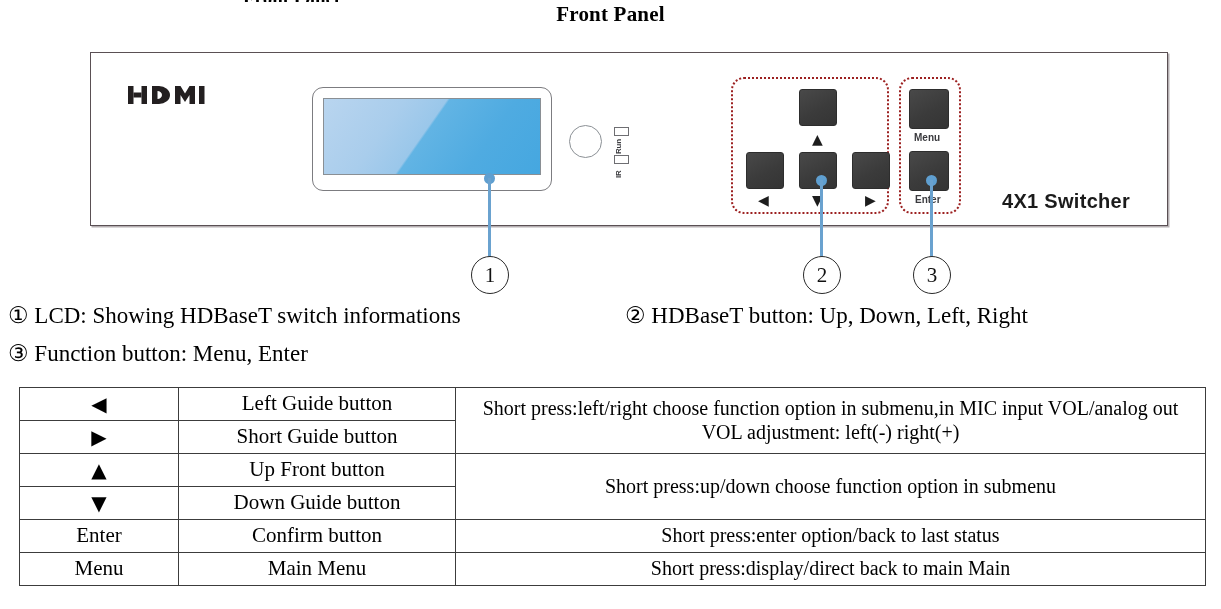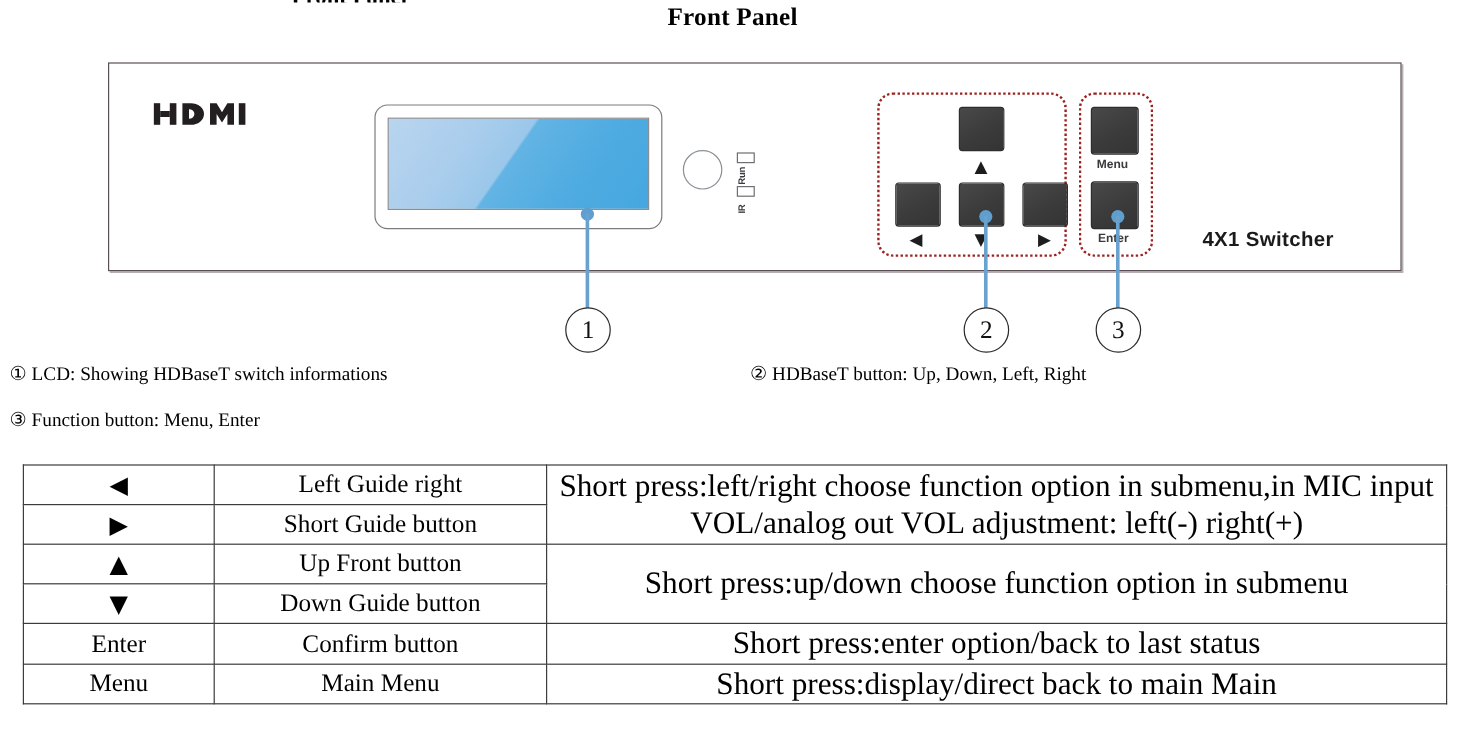--- a/index.html
+++ b/index.html
@@ -135,21 +135,21 @@
     font-size: 10px; font-weight: bold; color: #3a3a3e;
     white-space: nowrap;
   }
   #cap-menu  { left: 913px; top: 131px; }
   #cap-enter { left: 914px; top: 193px; }
 
   
   #model-name {
     position: absolute; left: 1001px; top: 189px;
     font-family: "Liberation Sans", "DejaVu Sans", sans-serif;
-    font-weight: bold; font-size: 17px; color: #1b1b1b;
+    font-weight: bold; font-size: 20px; color: #1b1b1b;
     letter-spacing: .3px;
     white-space: nowrap;
   }
 
   
   .callout-line {
     position: absolute;
     width: 3px;
     background: #6aa2cf;
   }
@@ -177,21 +177,21 @@
   #cc-2 { left: 803px; top: 256px; }
 
   #cl-3 { left: 930px; top: 180px; height: 80px; }
   #cd-3 { left: 926px; top: 175px; }
   #cc-3 { left: 913px; top: 256px; }
 
   
   .legend {
     position: absolute;
     font-family: "Liberation Serif", "DejaVu Serif", serif;
-    font-size: 16px;
+    font-size: 23px;
     color: #000;
     white-space: nowrap;
   }
   #legend-1 { left: 8px;   top: 302px; }
   #legend-2 { left: 625px; top: 302px; }
   #legend-3 { left: 8px;   top: 340px; }
 
   
   #key-table {
     position: absolute;
@@ -212,21 +212,21 @@
   }
   #key-table td.glyph {
     font-family: "DejaVu Sans", sans-serif;
     font-size: 20px;
     line-height: 1;
   }
   .col-key  { width: 159px; }
   .col-name { width: 277px; }
   .col-desc { width: 750px; }
   #key-table td.desc-merge {
-    font-size: 26px;
+    font-size: 20px;
     line-height: 1.18;
   }
 </style>
 </head>
 <body>
 
 <div id="top-sliver">Front Panel</div>
 
 <div id="page-title">Front Panel</div>
 
@@ -300,21 +300,21 @@
 
 <table id="key-table">
   <colgroup>
     <col class="col-key">
       <col class="col-name">
       <col class="col-desc">
   </colgroup>
   <tbody id="key-table-body">
       <tr>
         <td class="glyph">◀</td>
-        <td>Left Guide right</td>
+        <td>Left Guide button</td>
         <td class="desc-merge" rowspan="2">Short press:left/right choose function option in submenu,in MIC input VOL/analog out VOL adjustment: left(-) right(+)</td>
       </tr>
       <tr>
         <td class="glyph">▶</td>
         <td>Short Guide button</td>
       </tr>
       <tr>
         <td class="glyph">▲</td>
         <td>Up Front button</td>
         <td class="desc-merge" rowspan="2">Short press:up/down choose function option in submenu</td>

